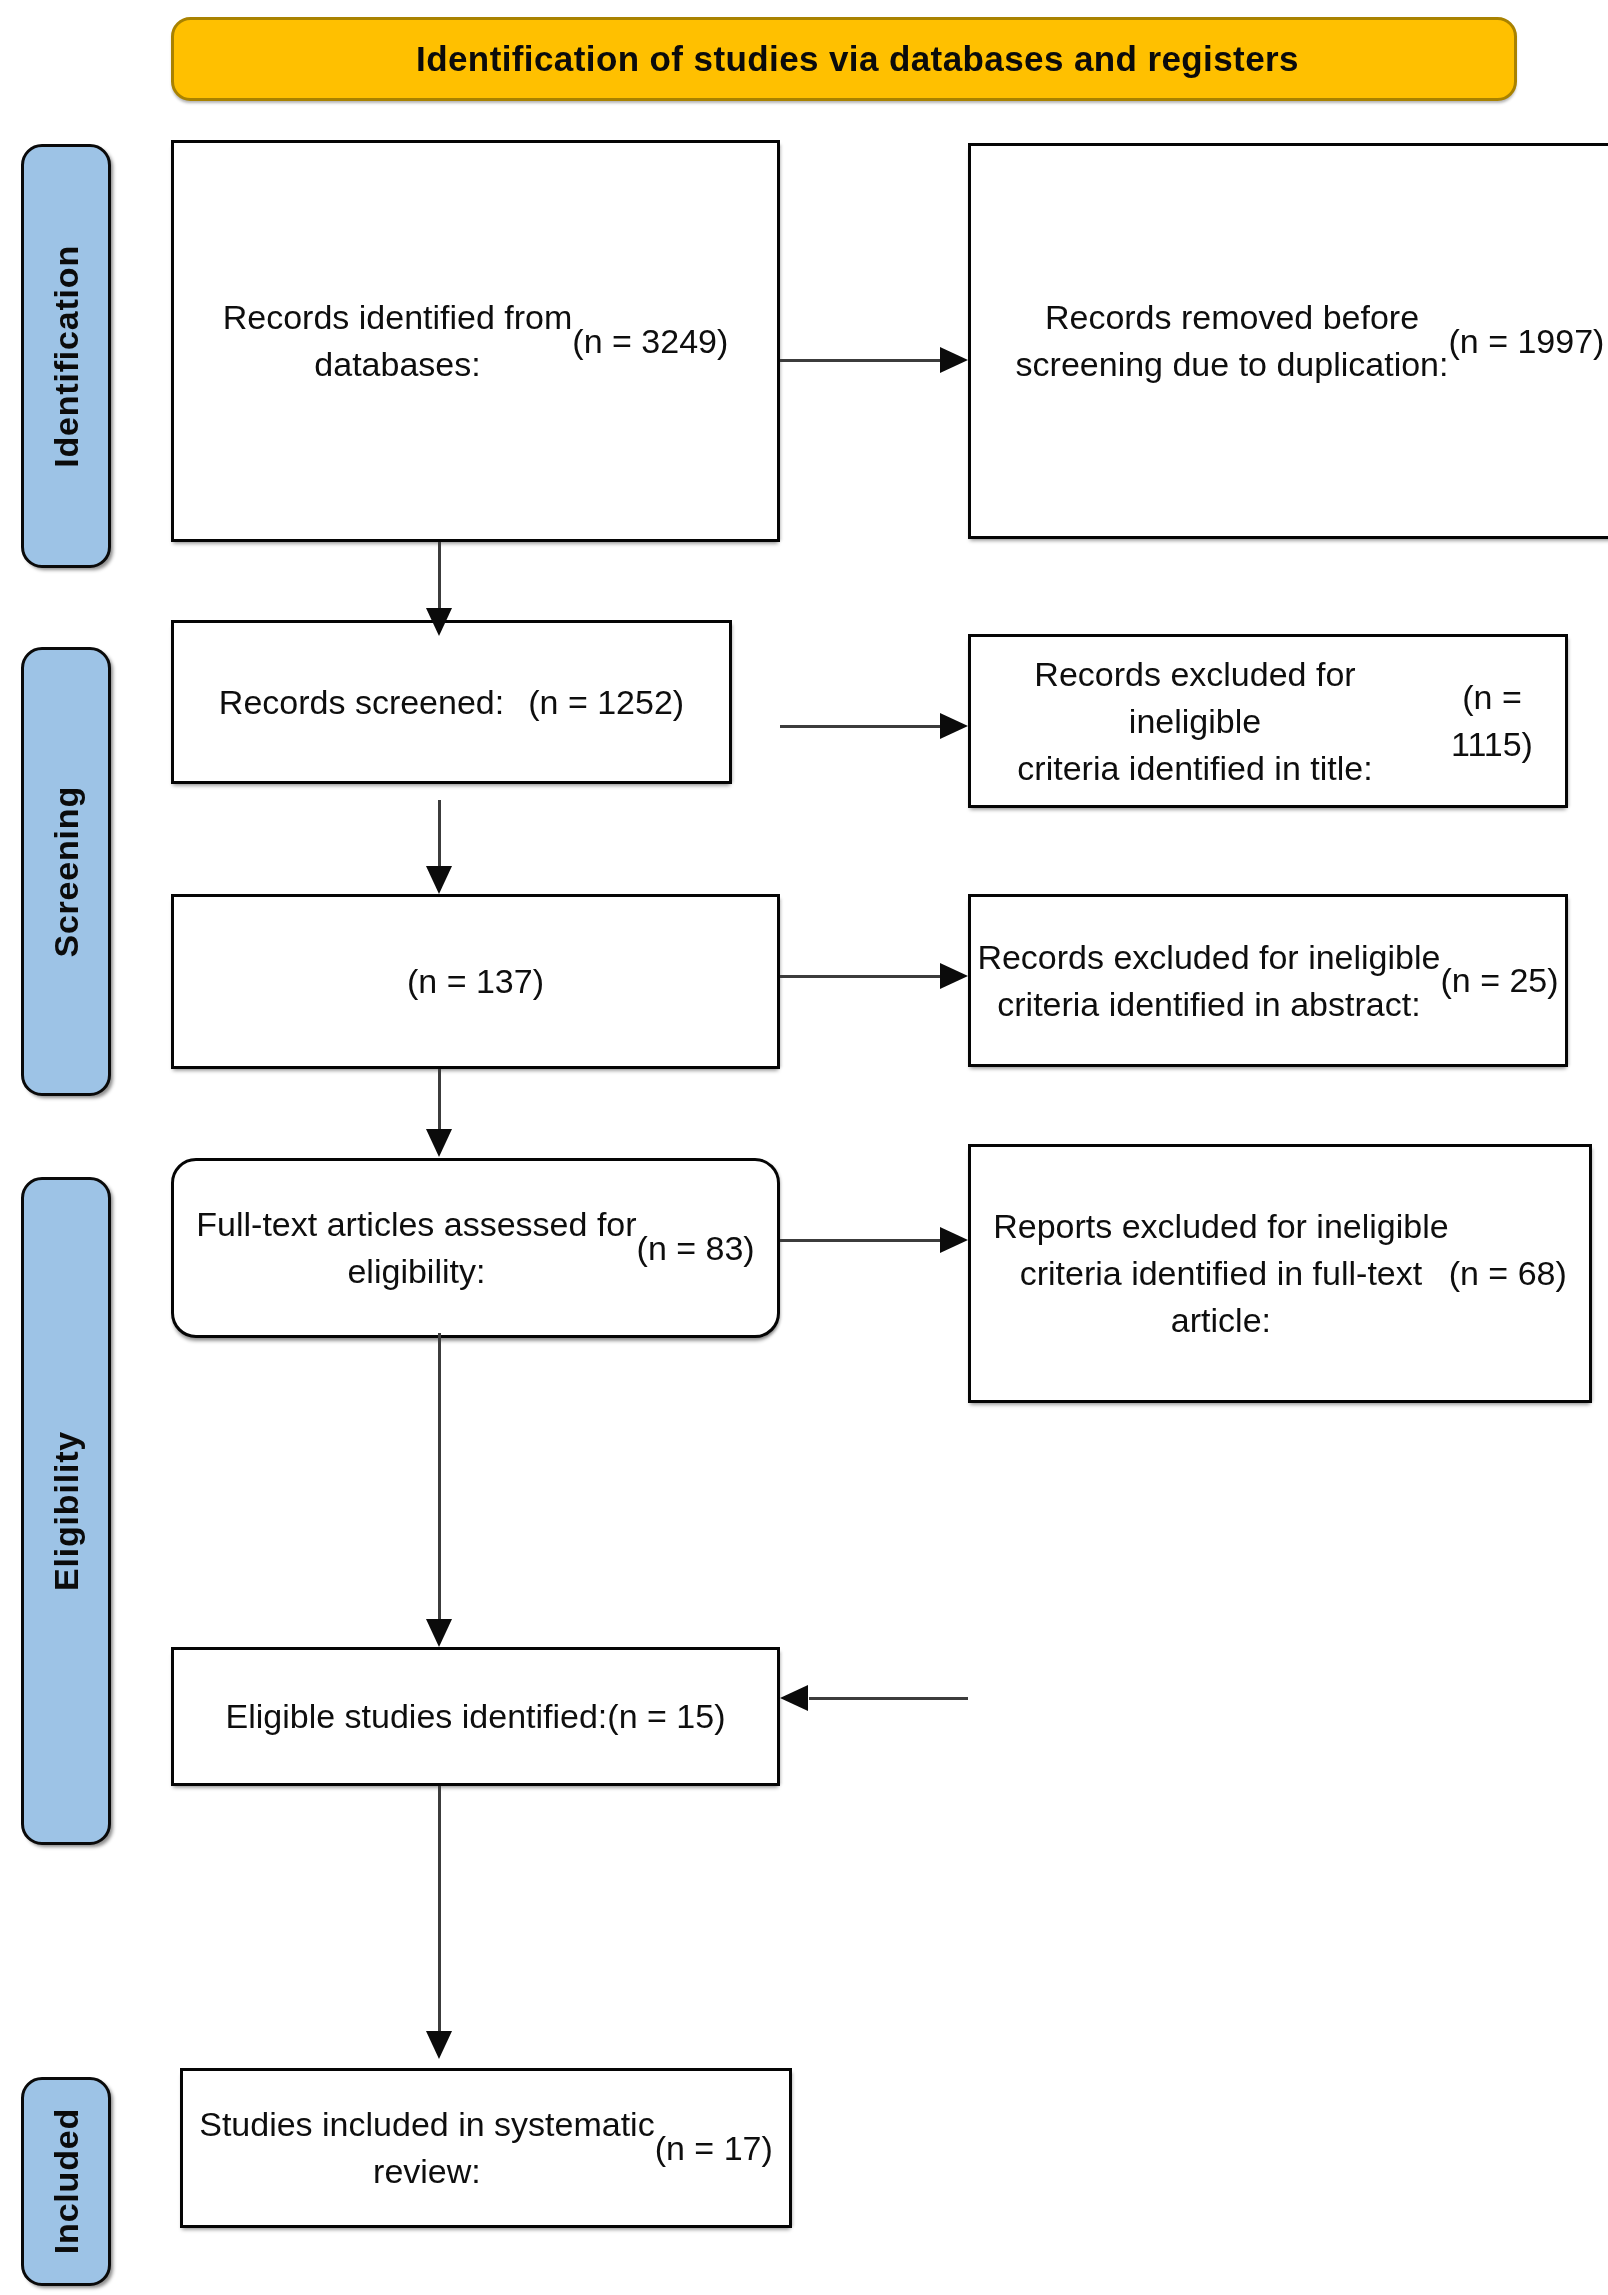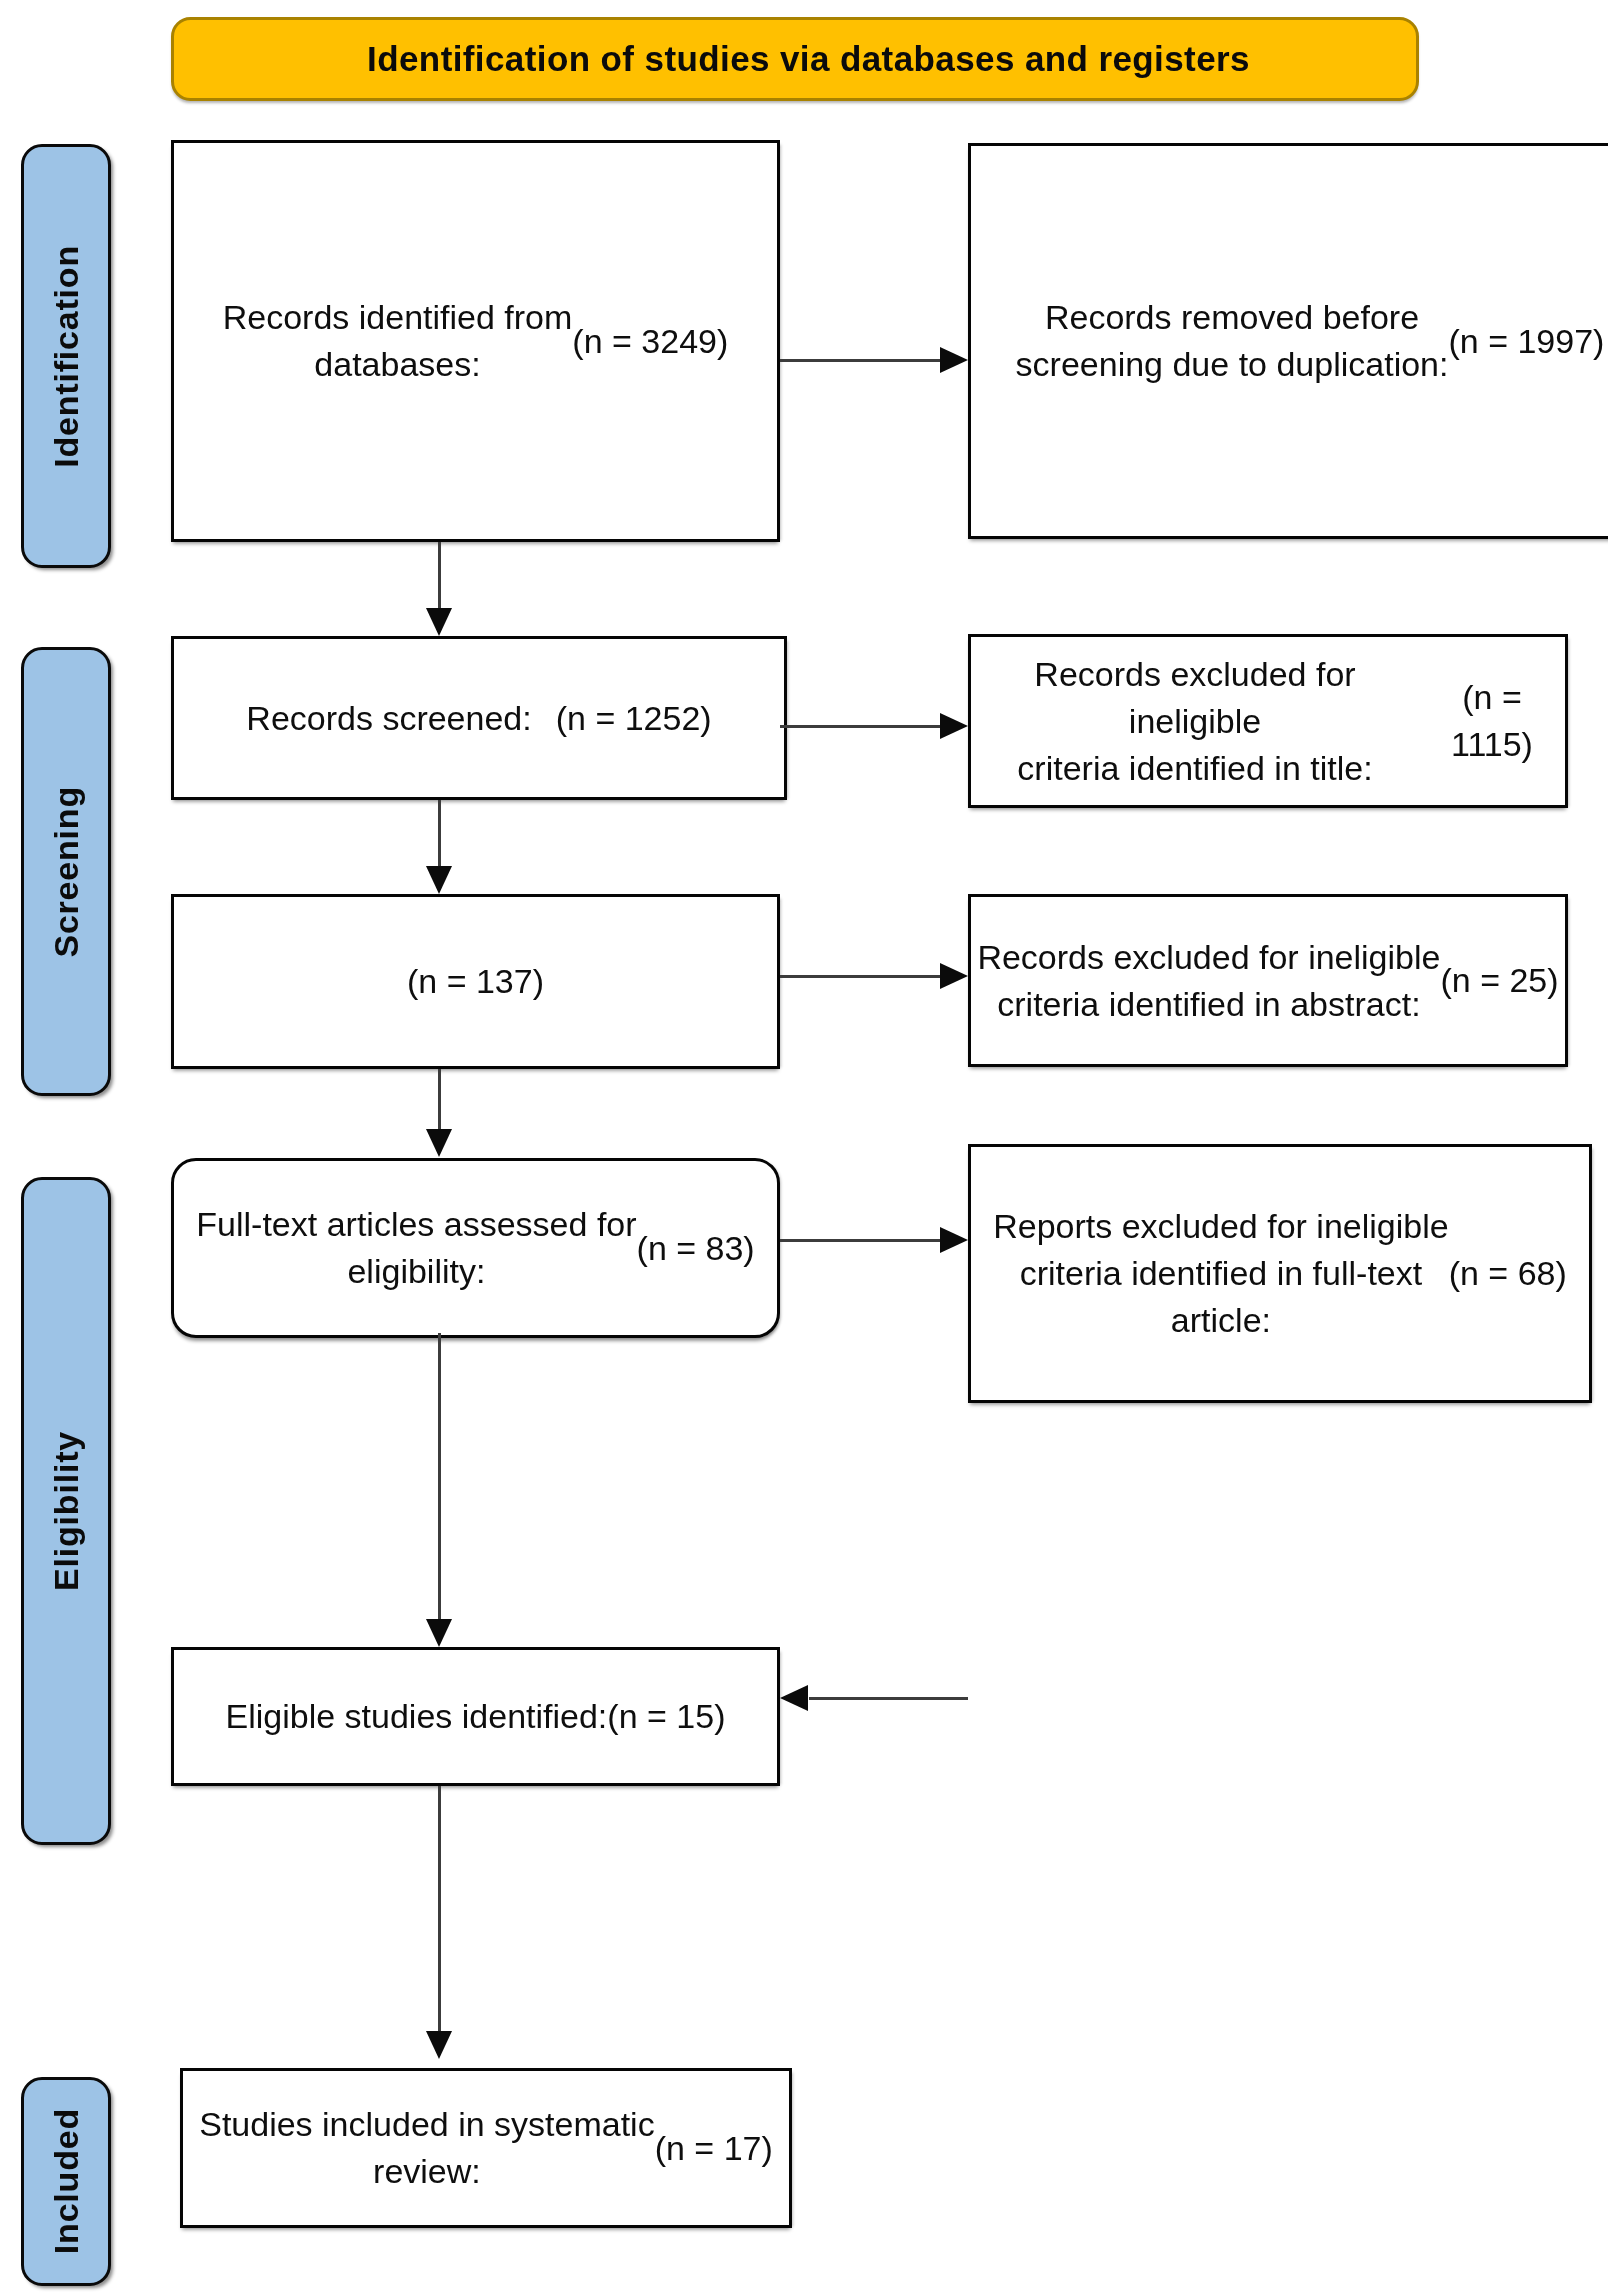--- a/index.html
+++ b/index.html
@@ -14,21 +14,21 @@
     height: 2295px;
     background: #ffffff;
     font-family: "Liberation Sans", "DejaVu Sans", sans-serif;
     color: #0e0e0e;
   }
 
   
   .banner {
     position: absolute;
     left: 171px; top: 16.5px;
-    width: 1248px; height: 84px;
+    width: 1346px; height: 84px;
     box-sizing: border-box;
     background: #FFC000;
     border: 3px solid #A98200;
     border-radius: 19.5px;
     display: flex;
     align-items: center;
     justify-content: center;
     box-shadow: 0 3px 3px -1.5px rgba(0,0,0,0.30);
     padding-left: 27px;
   }
@@ -82,21 +82,21 @@
   .box .box-label,
   .box .box-count {
     font-size: 34px;
     line-height: 47px;
     white-space: pre-line;
     color: #0e0e0e;
   }
 
   
   .b-identified { left: 171px; top: 140px;  width: 609px; height: 402px; }
-  .b-screened   { left: 171px; top: 636px;  width: 616px; height: 164px; gap: 24px; }
+  .b-screened   { left: 171px; top: 620px;  width: 561px; height: 164px; gap: 24px; }
   .b-sought     { left: 171px; top: 894px; width: 609px; height: 175px; }
   .b-fulltext   { left: 171px; top: 1158px; width: 609px; height: 180px; border-radius: 25px; }
   .b-eligible   { left: 171px; top: 1647px; width: 609px; height: 139px; }
   .b-included   { left: 180px; top: 2060px; width: 612px; height: 160px; margin-top: 8px; }
 
   
   .b-removed    { left: 968px; top: 143px;  width: 684px; height: 396px; }
   .b-ex-title   { left: 968px; top: 634px;  width: 600px; height: 174px; }
   .b-ex-abs     { left: 968px; top: 894px; width: 600px; height: 173px; }
   .b-ex-full    { left: 968px; top: 1144px; width: 624px; height: 259px; }

